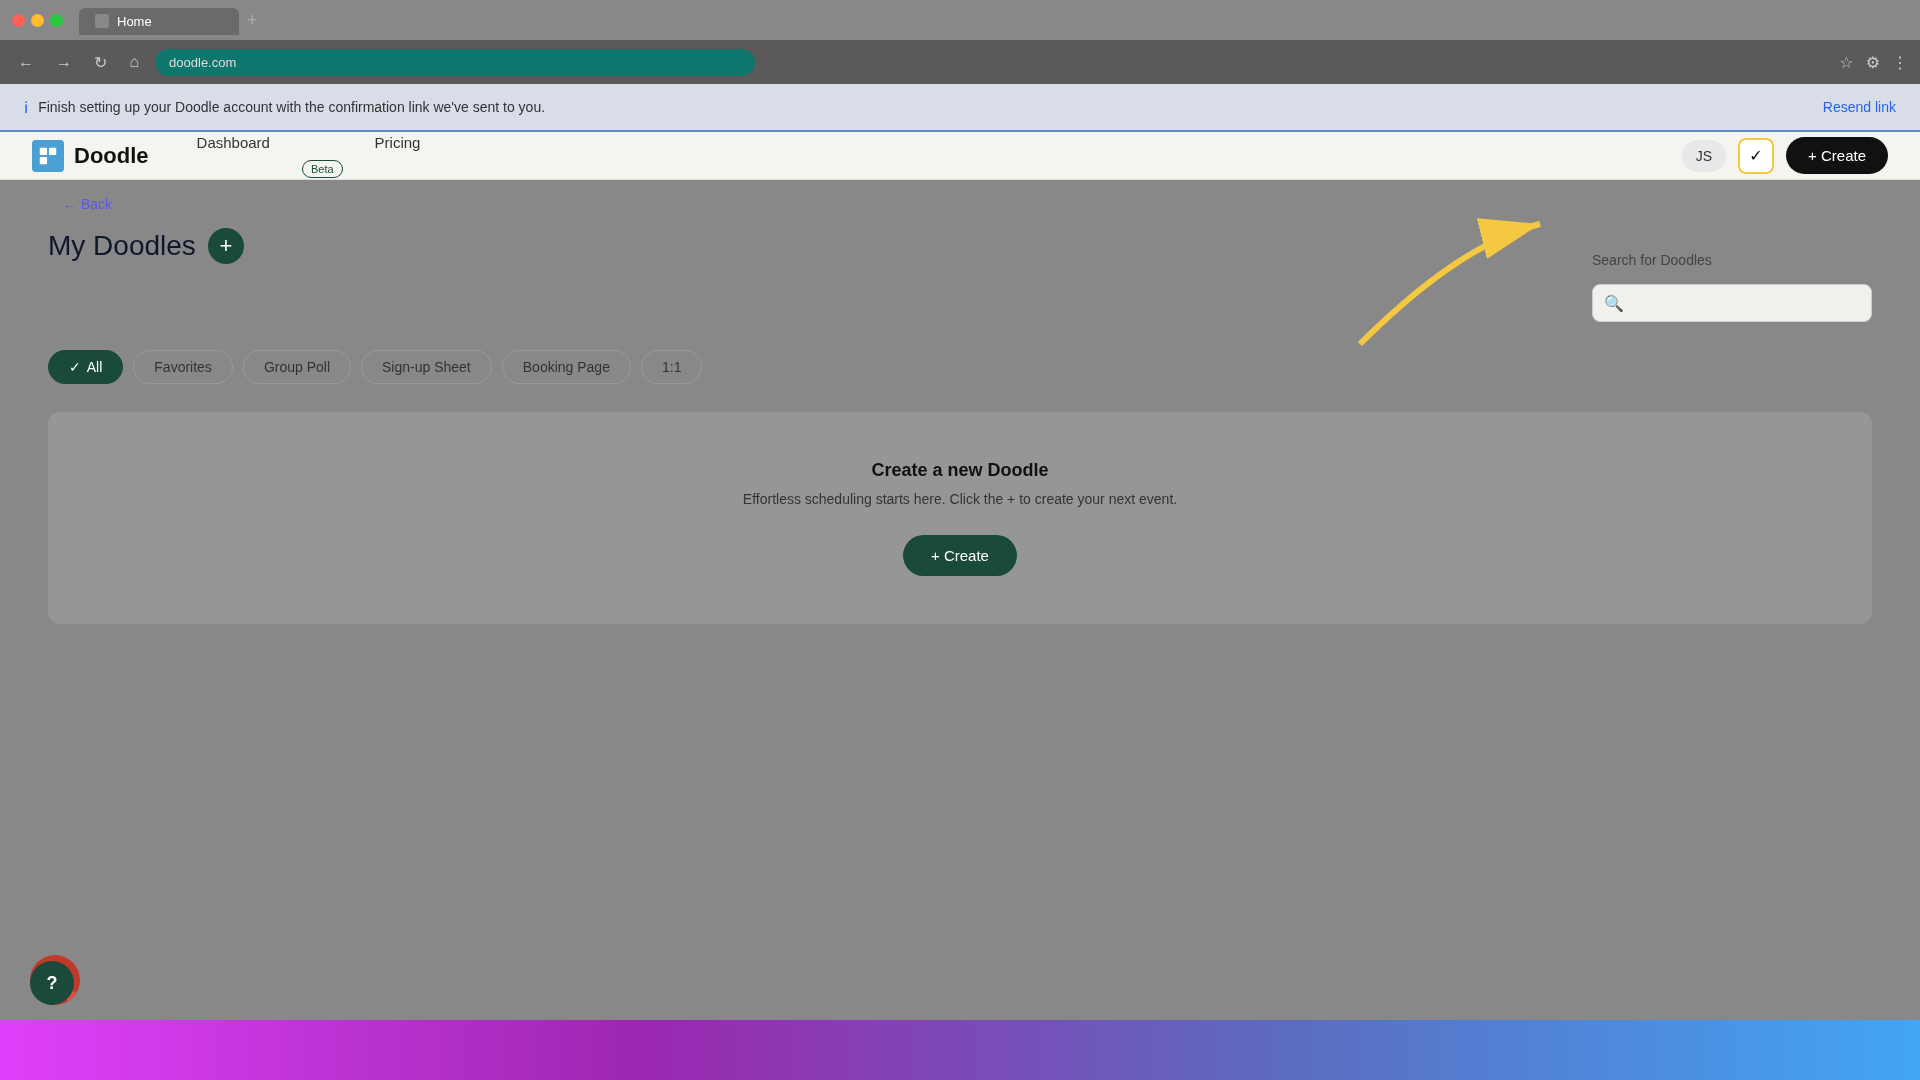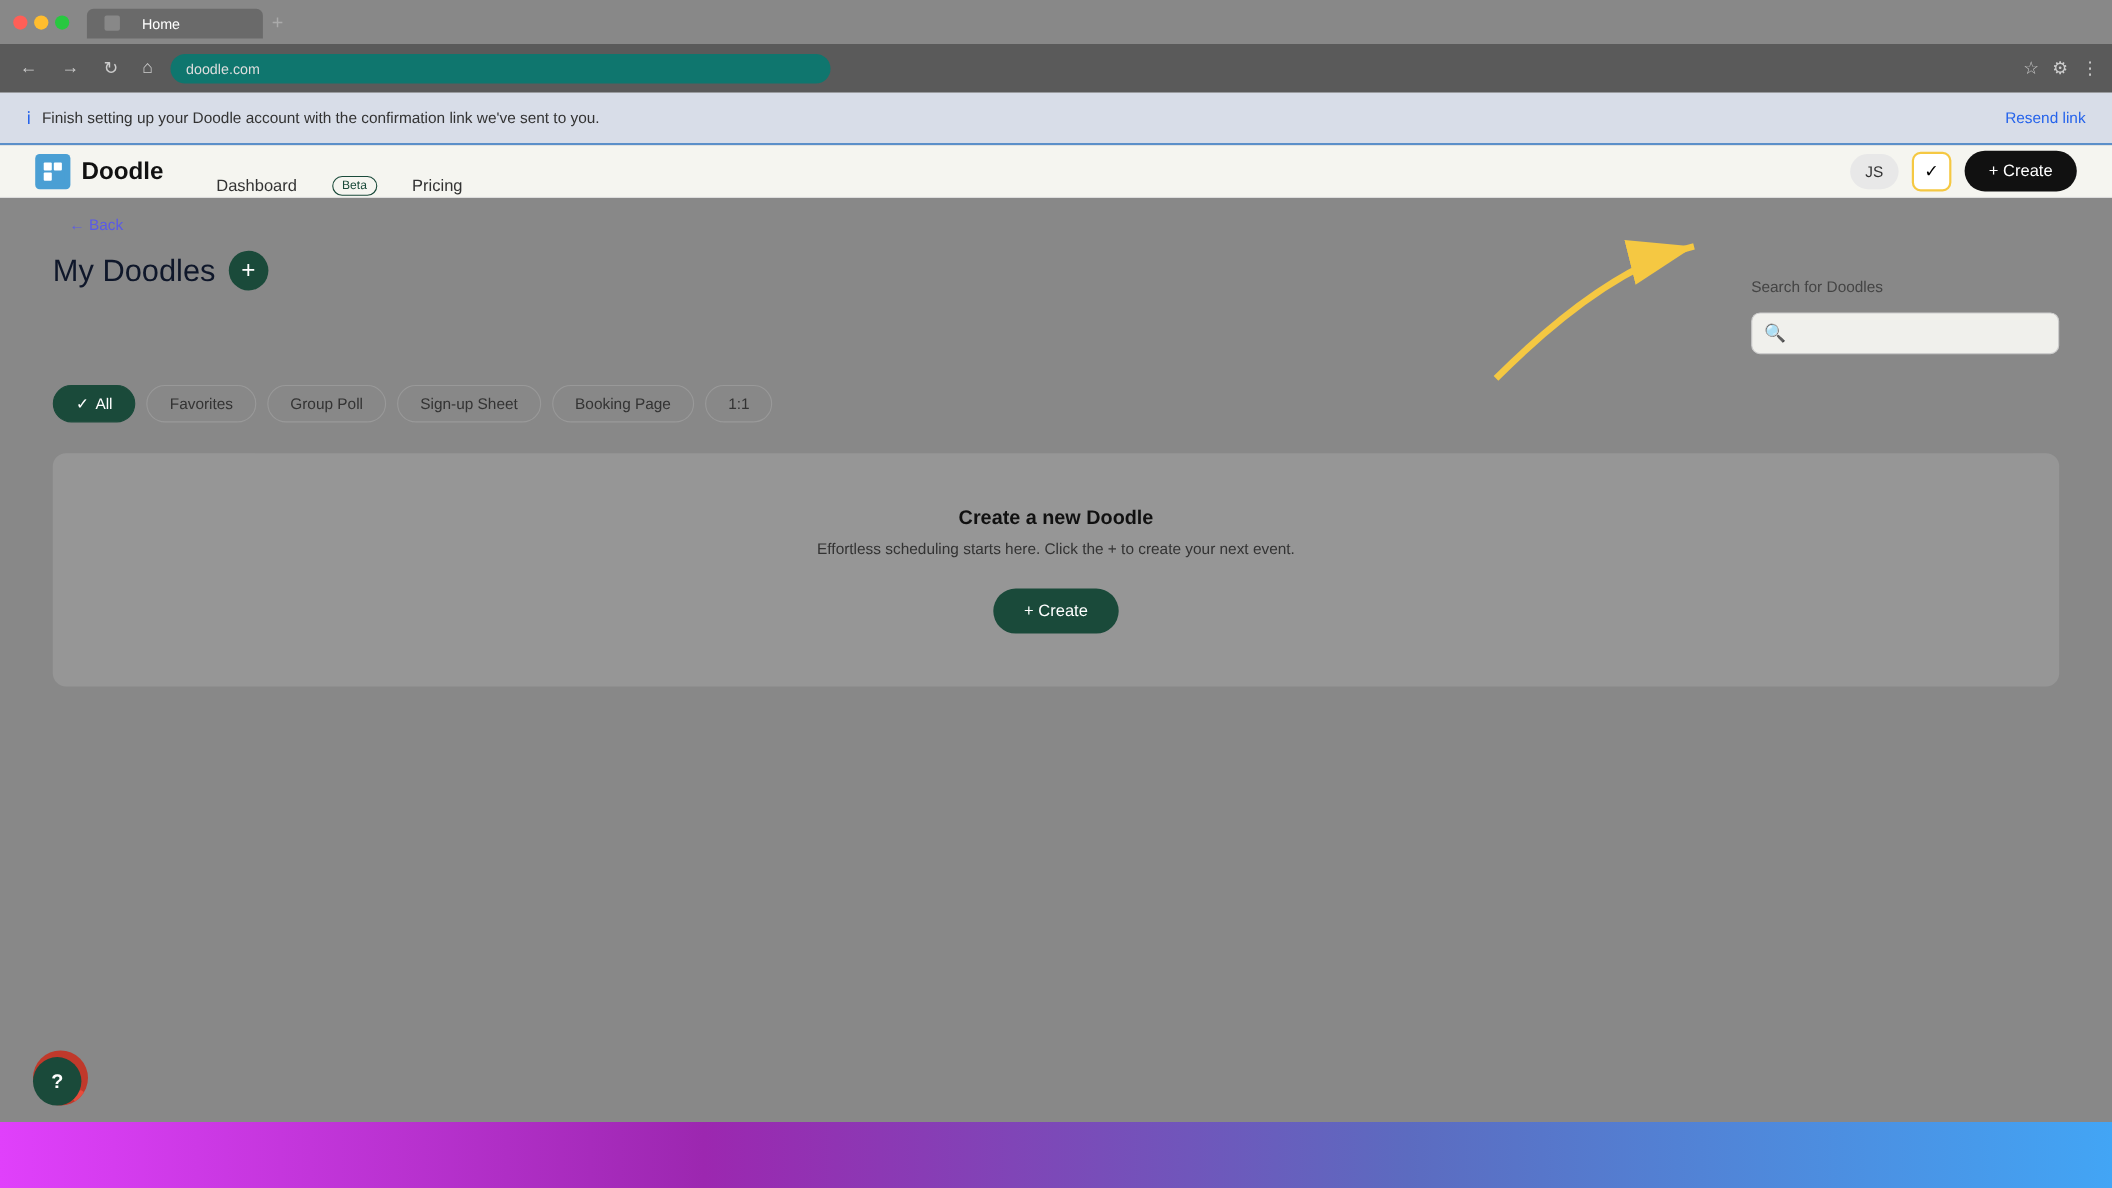--- a/index.html
+++ b/index.html
@@ -4,21 +4,21 @@
   <style>
     * { margin: 0; padding: 0; box-sizing: border-box; }
     body { width: 1920px; height: 1080px; overflow: hidden; font-family: -apple-system, BlinkMacSystemFont, 'Segoe UI', sans-serif; background: #888; }
     .browser-titlebar { display: flex; align-items: center; padding: 8px 12px; gap: 8px; height: 40px; }
     .traffic-lights { display: flex; gap: 6px; align-items: center; }
     .traffic-light { width: 13px; height: 13px; border-radius: 50%; }
     .tl-red { background: #ff5f57; }
     .tl-yellow { background: #ffbd2e; }
     .tl-green { background: #28c840; }
     .browser-tabs { display: flex; align-items: flex-end; margin-left: 8px; }
-    .browser-tab { background: #555; color: #ccc; padding: 6px 16px; border-radius: 6px 6px 0 0; font-size: 13px; display: flex; align-items: flex-start; gap: 20px; min-width: 160px; }
+    .browser-tab { background: #555; color: #ccc; padding: 6px 16px; border-radius: 6px 6px 0 0; font-size: 13px; display: flex; align-items: flex-start; gap: 8px; min-width: 160px; }
     .browser-tab.active { background: #6a6a6a; color: #fff; }
     .tab-favicon { width: 14px; height: 14px; background: #888; border-radius: 2px; display: inline-block; }
     .tab-plus { color: #aaa; font-size: 18px; padding: 4px 8px; cursor: pointer; }
 
     .browser-nav { background: #5a5a5a; display: flex; align-items: center; padding: 6px 12px; gap: 10px; height: 44px; }
     .nav-btn { background: none; border: none; color: #ccc; font-size: 16px; cursor: pointer; padding: 4px 6px; border-radius: 4px; }
     .address-bar { flex: 1; background: #0f766e; border: none; color: #ddd; padding: 6px 14px; border-radius: 20px; font-size: 13px; max-width: 600px; }
     .nav-icons { margin-left: auto; display: flex; gap: 12px; color: #ccc; font-size: 16px; }
 
     
@@ -29,21 +29,21 @@
     .banner-left { display: flex; align-items: center; gap: 10px; color: #333; font-size: 14px; }
     .banner-info-icon { color: #2563eb; font-size: 16px; }
     .resend-link { color: #2563eb; font-size: 14px; cursor: pointer; text-decoration: none; }
 
     
     .header { background: #f5f5f0; display: flex; align-items: center; padding: 0 32px; height: 48px; border-bottom: 1px solid #ddd; }
     .logo { display: flex; align-items: center; gap: 10px; margin-right: 48px; }
     .logo-icon { width: 32px; height: 32px; background: #4a9fd4; border-radius: 4px; display: flex; align-items: center; justify-content: center; }
     .logo-icon svg { width: 22px; height: 22px; }
     .logo-text { font-size: 22px; font-weight: 700; color: #111; }
-    .nav-links { display: flex; align-items: flex-end; gap: 32px; }
+    .nav-links { display: flex; align-items: flex-start; gap: 32px; }
     .nav-link { font-size: 15px; color: #333; text-decoration: none; cursor: pointer; }
     .beta-badge { border: 1.5px solid #1a4a3a; border-radius: 12px; color: #1a4a3a; font-size: 11px; padding: 2px 8px; margin-top: 26px; }
     .header-right { margin-left: auto; display: flex; align-items: center; gap: 12px; }
     .user-btn { background: #e8e8e8; border: none; border-radius: 20px; padding: 8px 14px; font-size: 14px; cursor: pointer; color: #333; display: flex; align-items: flex-end; gap: 6px; }
     .chevron-btn { background: white; border: 2px solid #f5c842; border-radius: 8px; width: 36px; height: 36px; display: flex; align-items: center; justify-content: center; cursor: pointer; }
     .create-btn { background: #111; color: white; border: none; border-radius: 24px; padding: 10px 22px; font-size: 15px; cursor: pointer; display: flex; align-items: center; gap: 8px; }
     .back-link { color: #5a5ae8; font-size: 14px; cursor: pointer; padding: 16px 63px 8px; display: block; text-decoration: none; }
 
     .content-area { padding: 8px 48px 24px; display: flex; flex-direction: column; gap: 20px; }
 

